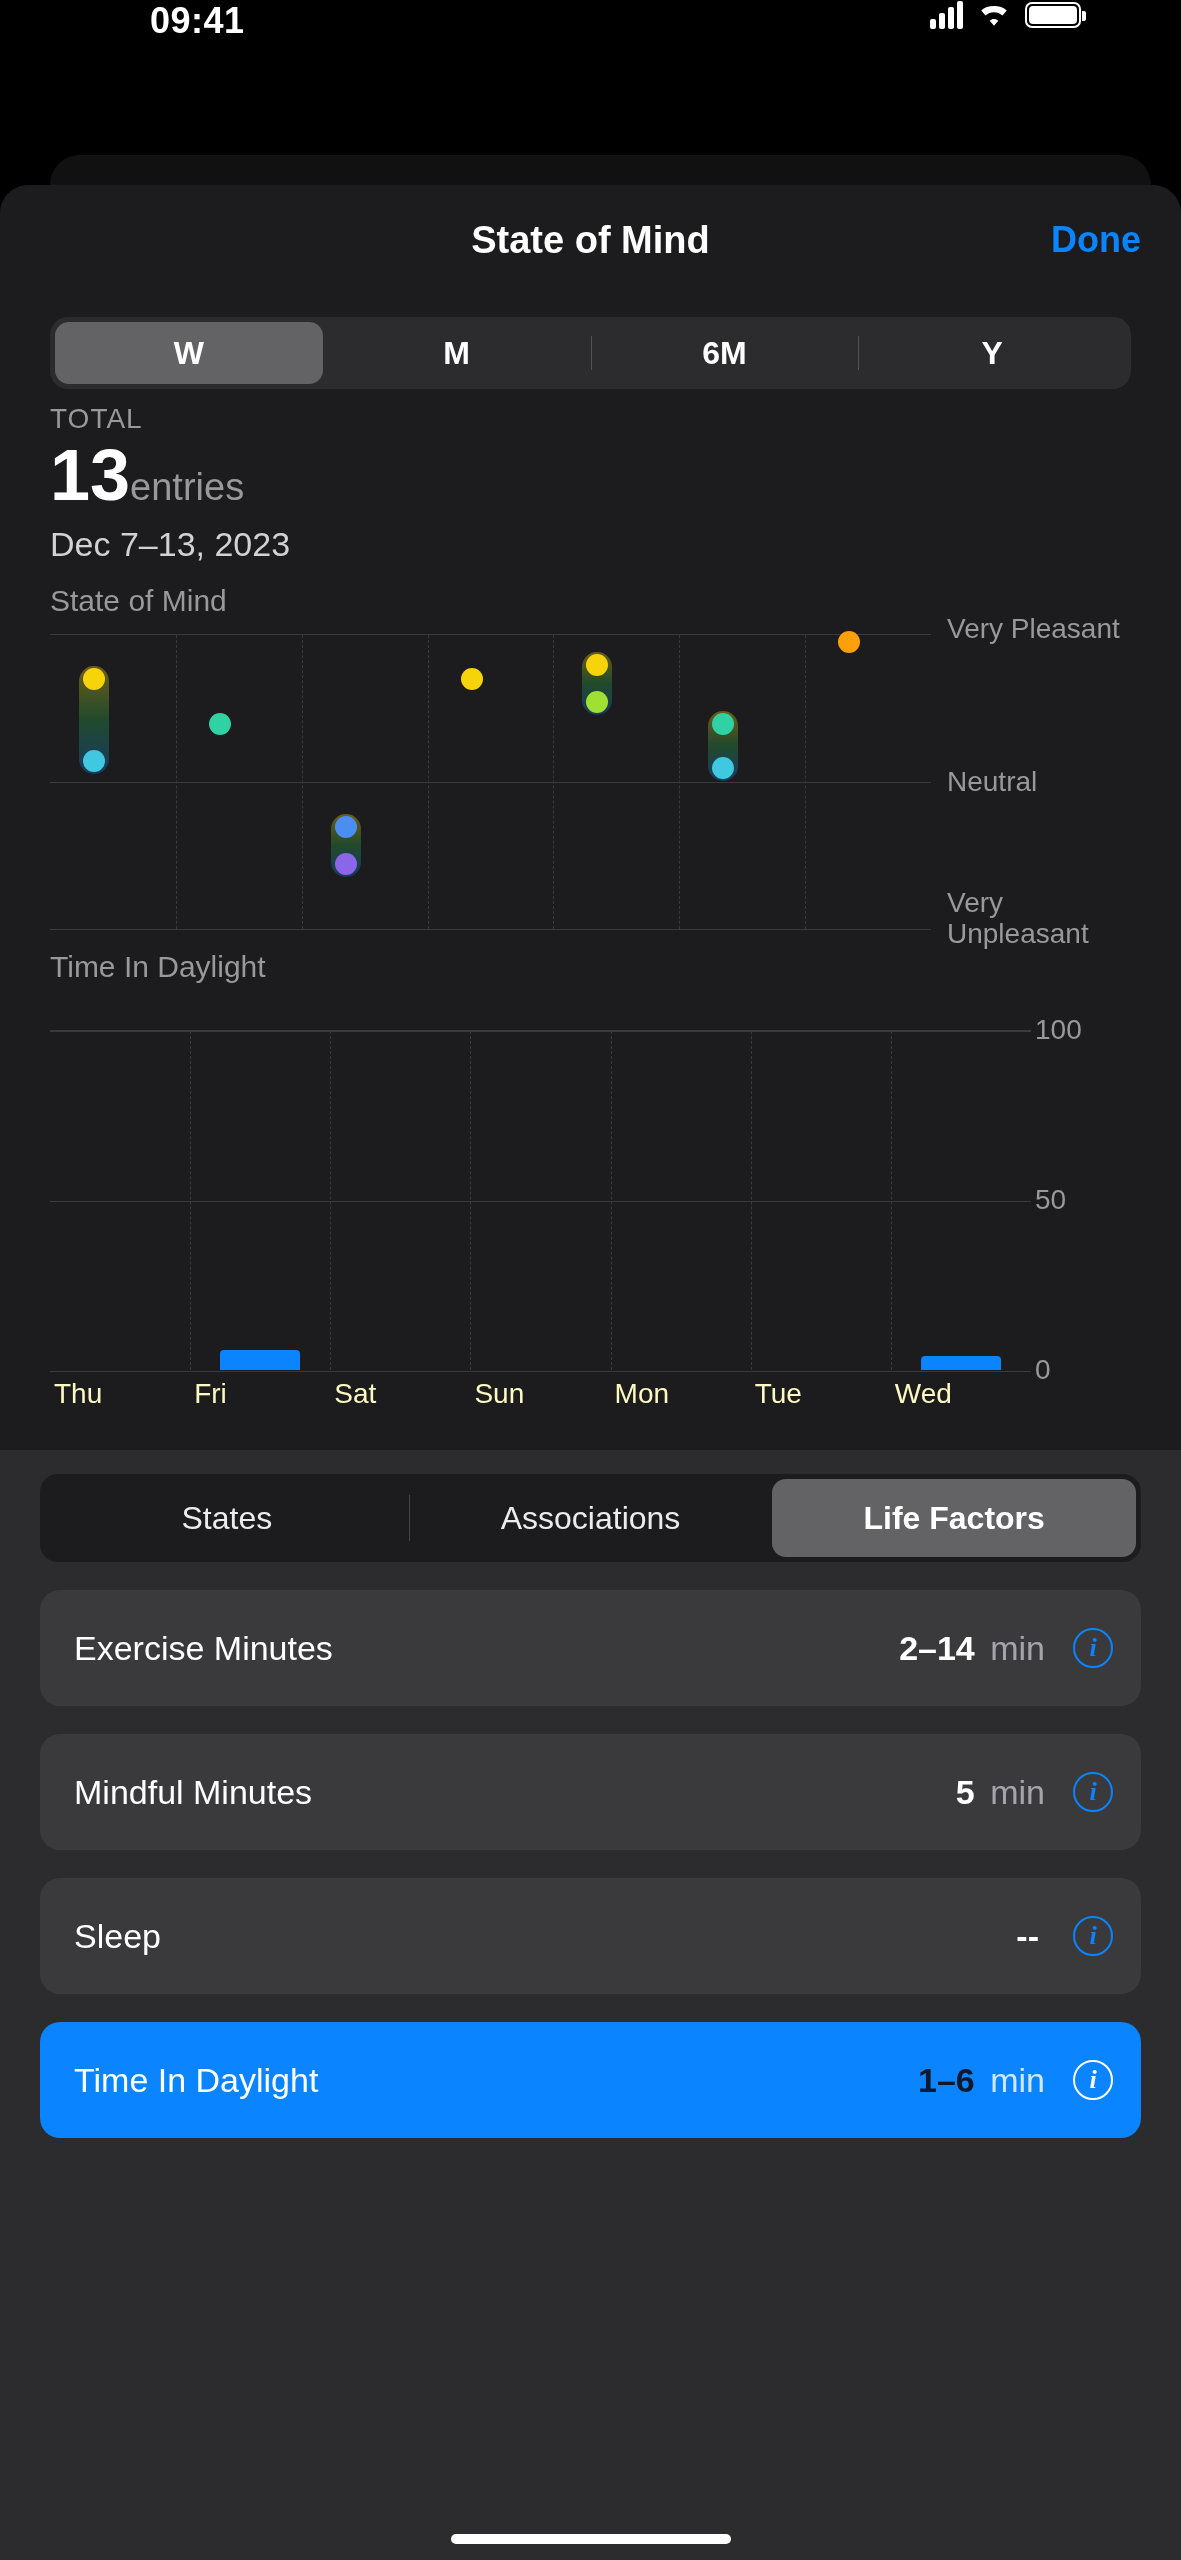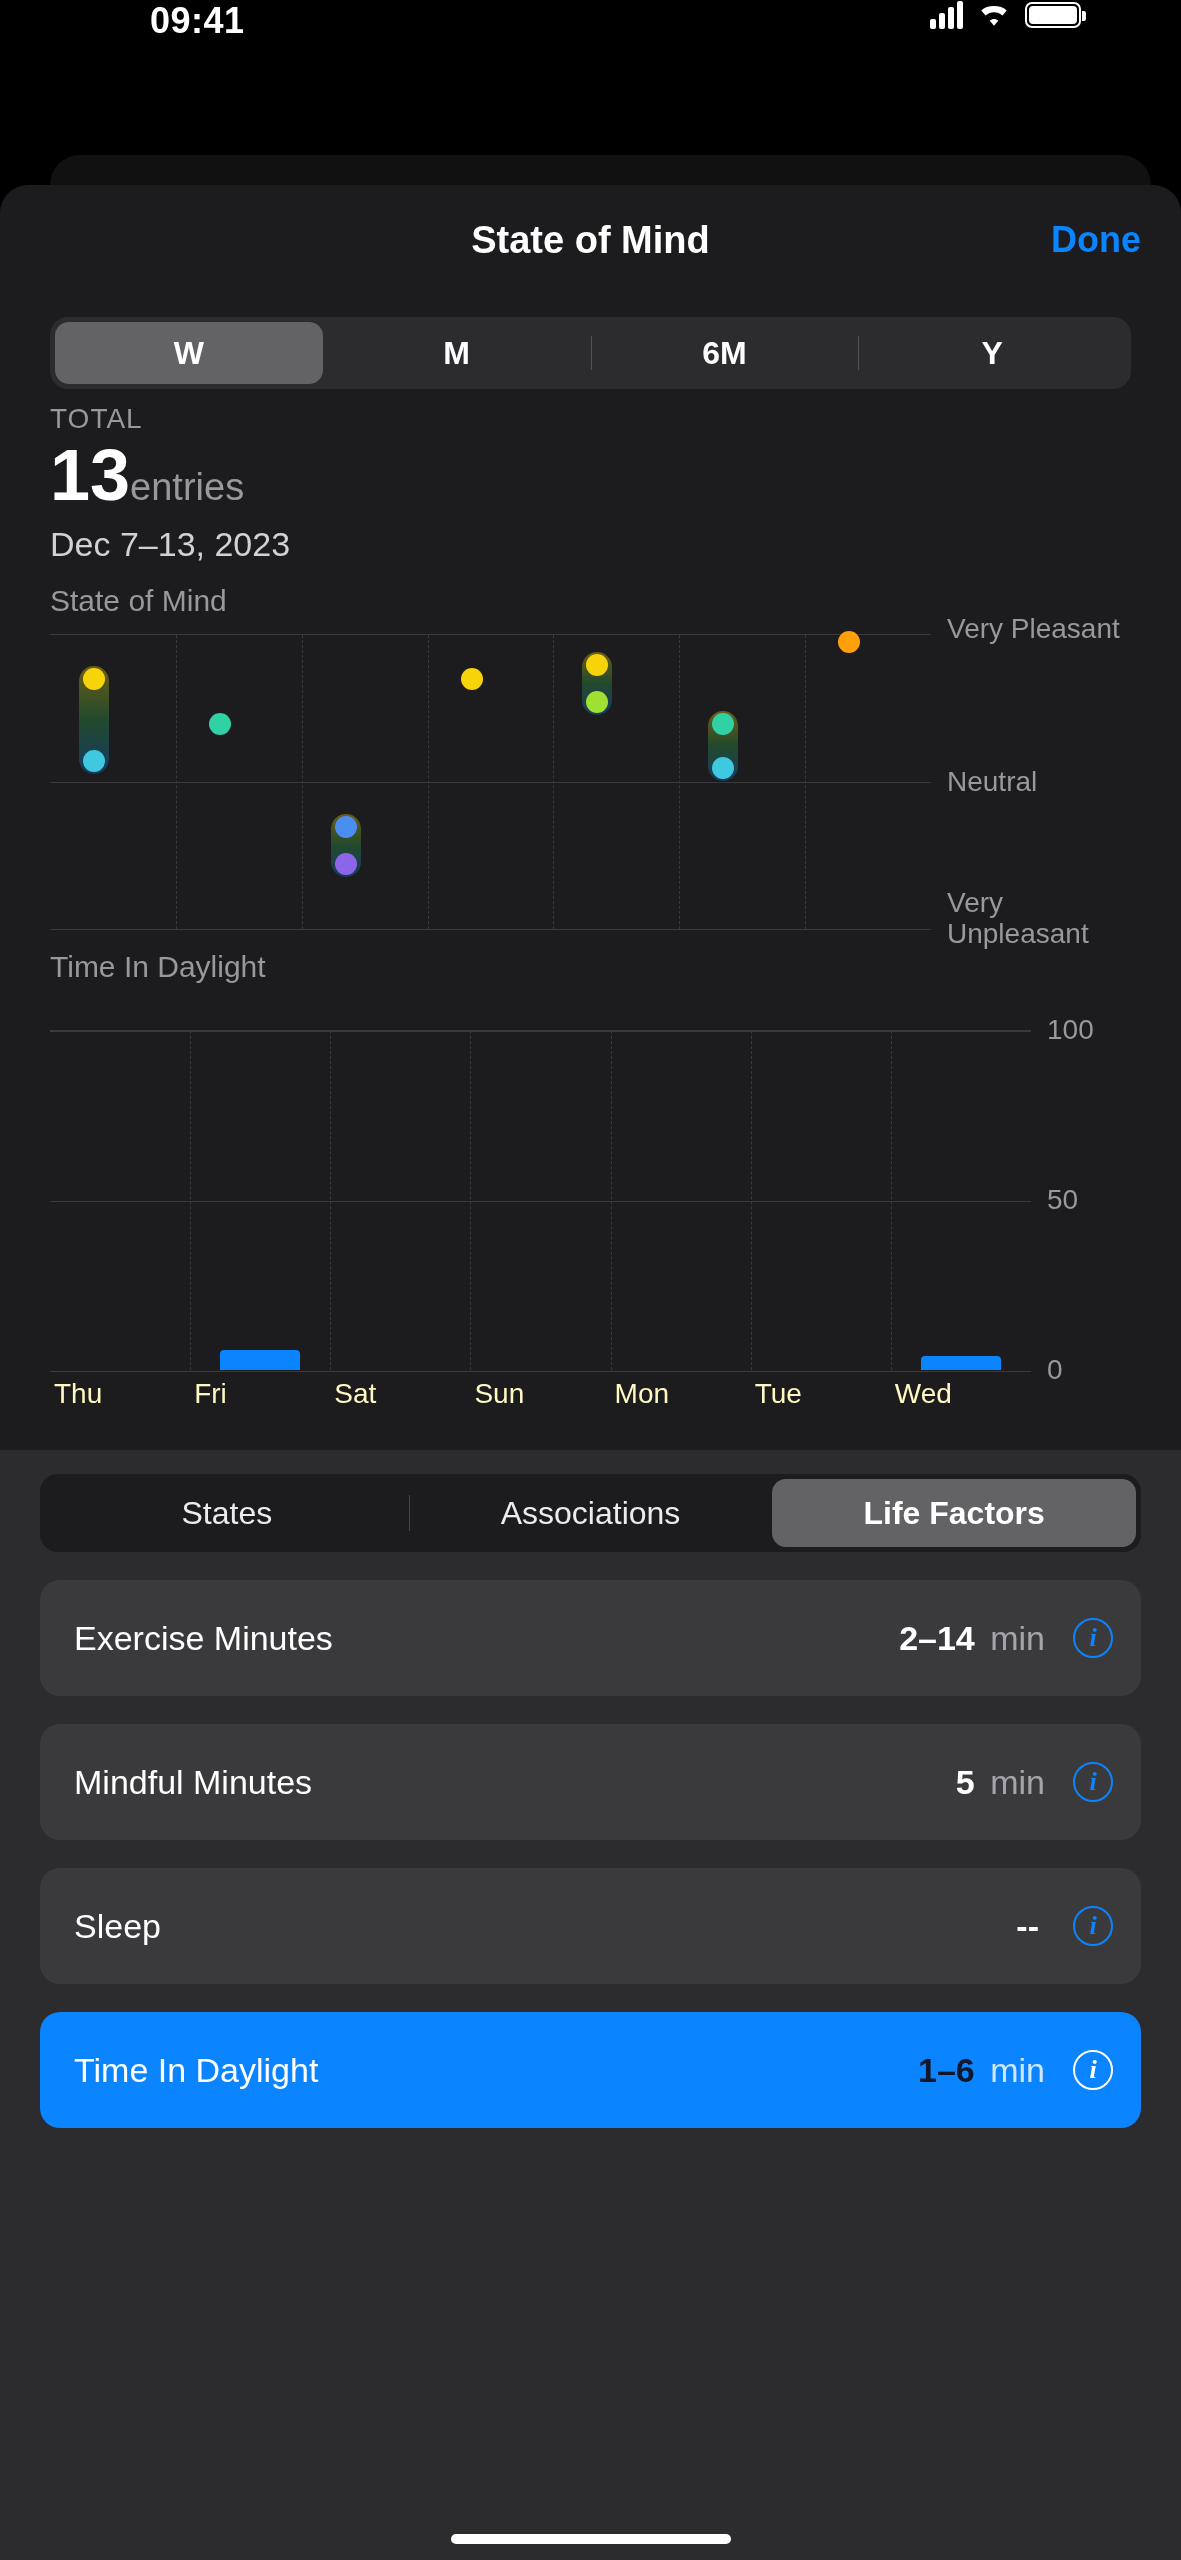--- a/index.html
+++ b/index.html
@@ -129,38 +129,38 @@
   .daylight-wrap { display:flex; margin-top: 46px; }
   .daylight-chart {
     flex:1; height: 340px; position: relative;
     border-top:1px solid #3a3a3c;
   }
   .daylight-chart .hline { position:absolute; left:0; right:0; height:1px; background:#3a3a3c; }
   .daylight-chart .vline {
     position:absolute; top:0; bottom:0; width:0; border-left:1px dashed #3a3a3c;
   }
   .daylight-yaxis { width:100px; height:340px; position:relative; font-size:28px; color:#98989d; }
-  .daylight-yaxis .yl { position:absolute; left:16px; transform: translateY(-50%); }
+  .daylight-yaxis .yl { position:absolute; left:4px; transform: translateY(-50%); }
   .bar {
     position:absolute; width: 80px; background:#0a84ff; border-radius:4px 4px 0 0;
     transform: translateX(-50%); bottom: 0;
   }
 
   .day-labels { display:flex; margin-top:8px; padding: 0 0 0 0; }
   .day-labels .col { flex:1; font-size:28px; color:#fef9c3; padding-left:4px; }
   .day-labels-wrapper { padding: 0 50px; display:flex; }
   .day-labels-wrapper .spacer { width:100px; }
 
   
   .bottom {
     margin-top: 40px; flex:1; background: #2c2c2e;
     padding: 24px 40px 0;
   }
   .ctg-seg {
-    height: 78px; background: #1c1c1e; border-radius: 18px;
+    height: 88px; background: #1c1c1e; border-radius: 18px;
     display:flex; padding:5px;
   }
   .ctg-seg .seg {
     flex:1; display:flex; align-items:center; justify-content:center;
     font-size:32px; font-weight:500; color:#ebebf0; border-radius:14px;
     position:relative;
   }
   .ctg-seg .seg.sel { background:#636366; font-weight:700; color:#fff; }
   .ctg-seg .seg + .seg::before {
     content:""; position:absolute; left:0; top:16px; bottom:16px; width:1px;

